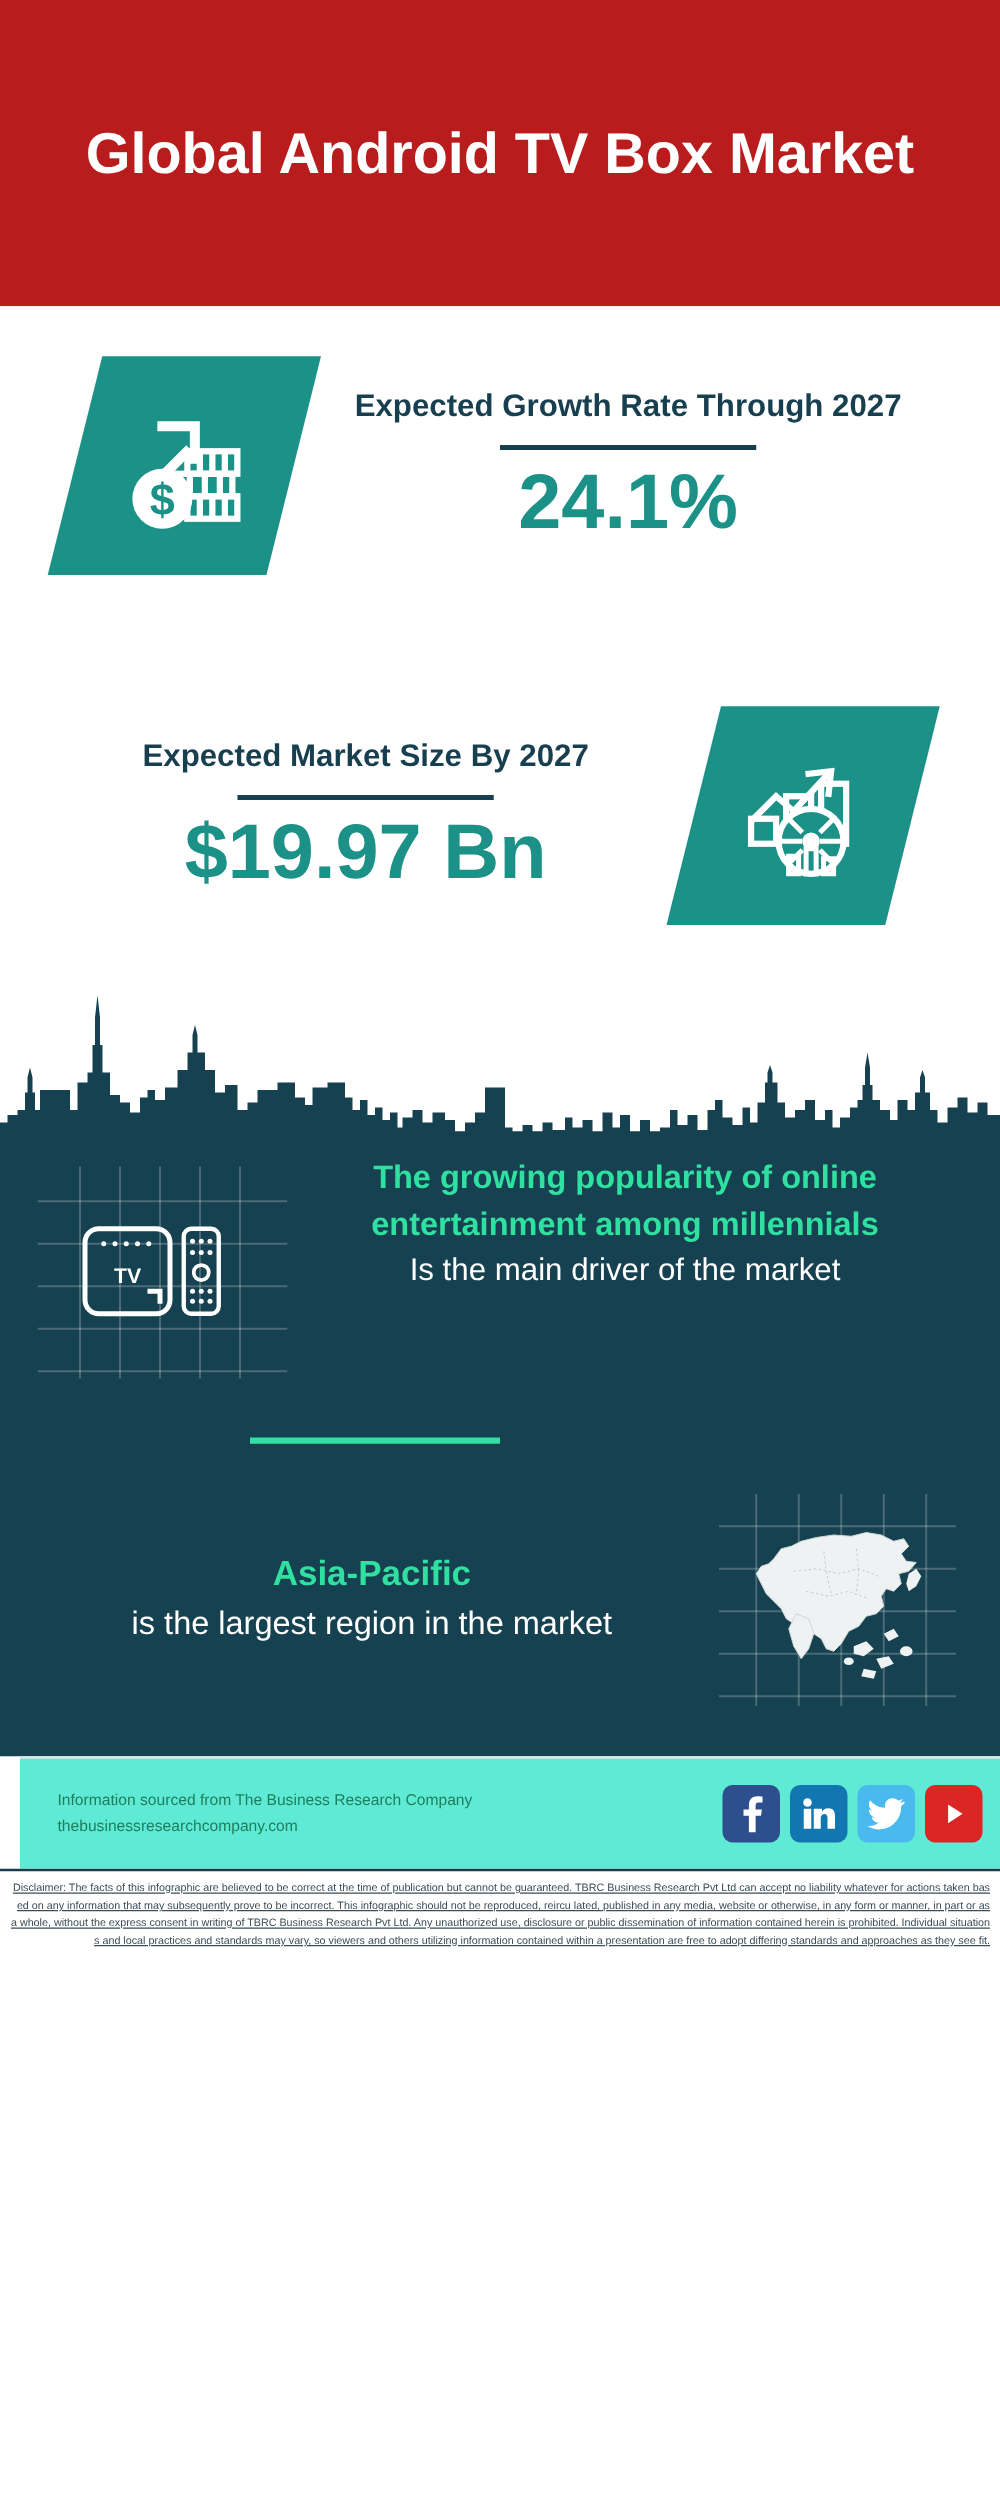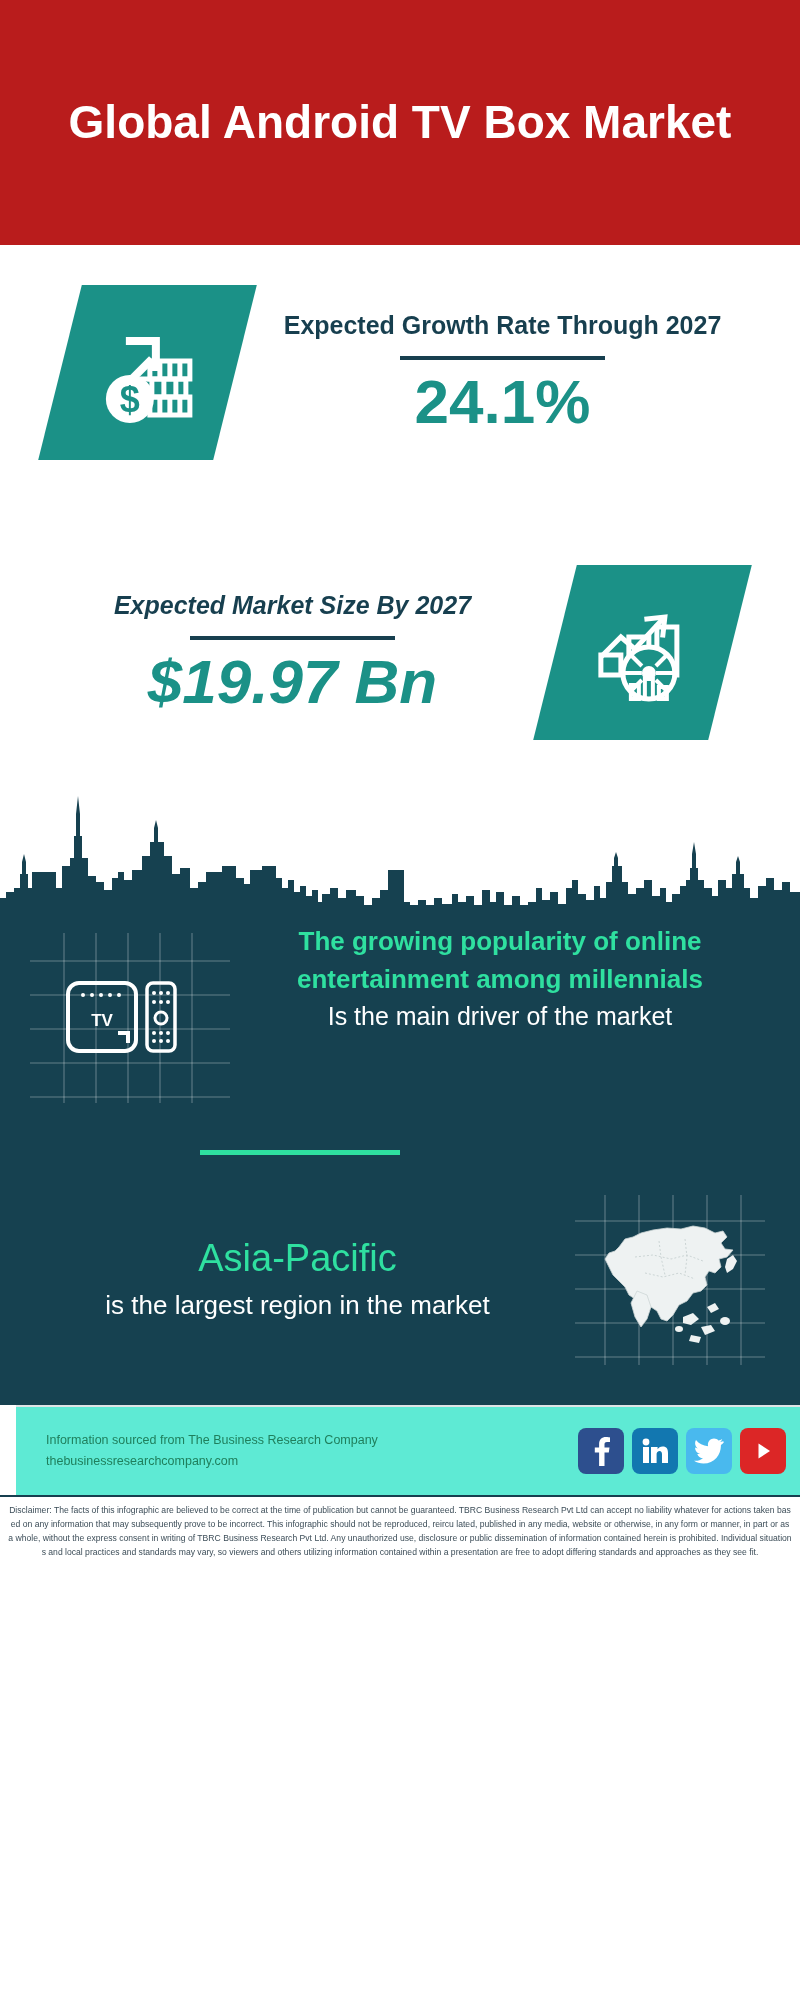--- a/index.html
+++ b/index.html
@@ -67,21 +67,21 @@
   }
 
   
   .row1 { position:absolute; top:40px; left:0; width:800px; }
   .row1 .badge { margin-left:60px; }
   .row1 .stat-text { margin-right:30px; }
 
   
   .row2 { position:absolute; top:320px; left:0; width:800px; }
   .row2 .badge { margin-right:70px; order:2; }
-  .row2 .stat-text { order:1; margin-left:30px;font-style:italic; }
+  .row2 .stat-text { order:1; margin-left:30px; }
 
   
   .skyline-wrap {
     position:absolute; top:770px; left:0;
     width:800px; height:160px;
     overflow:hidden;
   }
   .skyline-wrap svg { display:block; width:800px; height:160px; }
 
   
@@ -113,21 +113,21 @@
     position:absolute; top:245px; left:200px;
     width:200px; height:5px; background:#2fe0a0;
   }
 
   
   .region-row {
     position:absolute; top:290px; left:0; width:800px;
     display:flex; align-items:center;
   }
   .region-text { flex:1 1 auto; text-align:center; padding-left:20px; }
-  .region-accent { color:#2fe0a0; font-size:38px; font-weight:normal; line-height:1.5; }
+  .region-accent { color:#2fe0a0; font-size:28px; font-weight:bold; line-height:1.5; }
   .region-plain { color:#ffffff; font-size:26px; line-height:1.45; }
   .map-box { width:190px; height:165px; position:relative; flex:0 0 auto; margin-right:35px; }
 
   
   .footer {
     position:absolute; top:1405px; left:16px;
     width:800px; height:90px;
     background:#5eead4;
     display:flex; align-items:center;
     border-top:2px solid #dfe4e6;
@@ -148,22 +148,23 @@
     position:absolute; top:1495px; left:0;
     width:800px; height:105px;
     background:#ffffff;
     border-top:2px solid #173f4f;
     padding:7px 8px 0 8px;
   }
   .disclaimer p {
     color:#3c4d58;
     font-size:8.6px;
     line-height:1.62;
-    text-align:center;
+    text-align:right;
     word-break:break-all;
+    text-decoration:underline;
   }
 </style>
 </head>
 <body>
 
 <div class="page">
 
   <div class="header">
     <div class="header-title">Global Android TV Box Market</div>
   </div>

